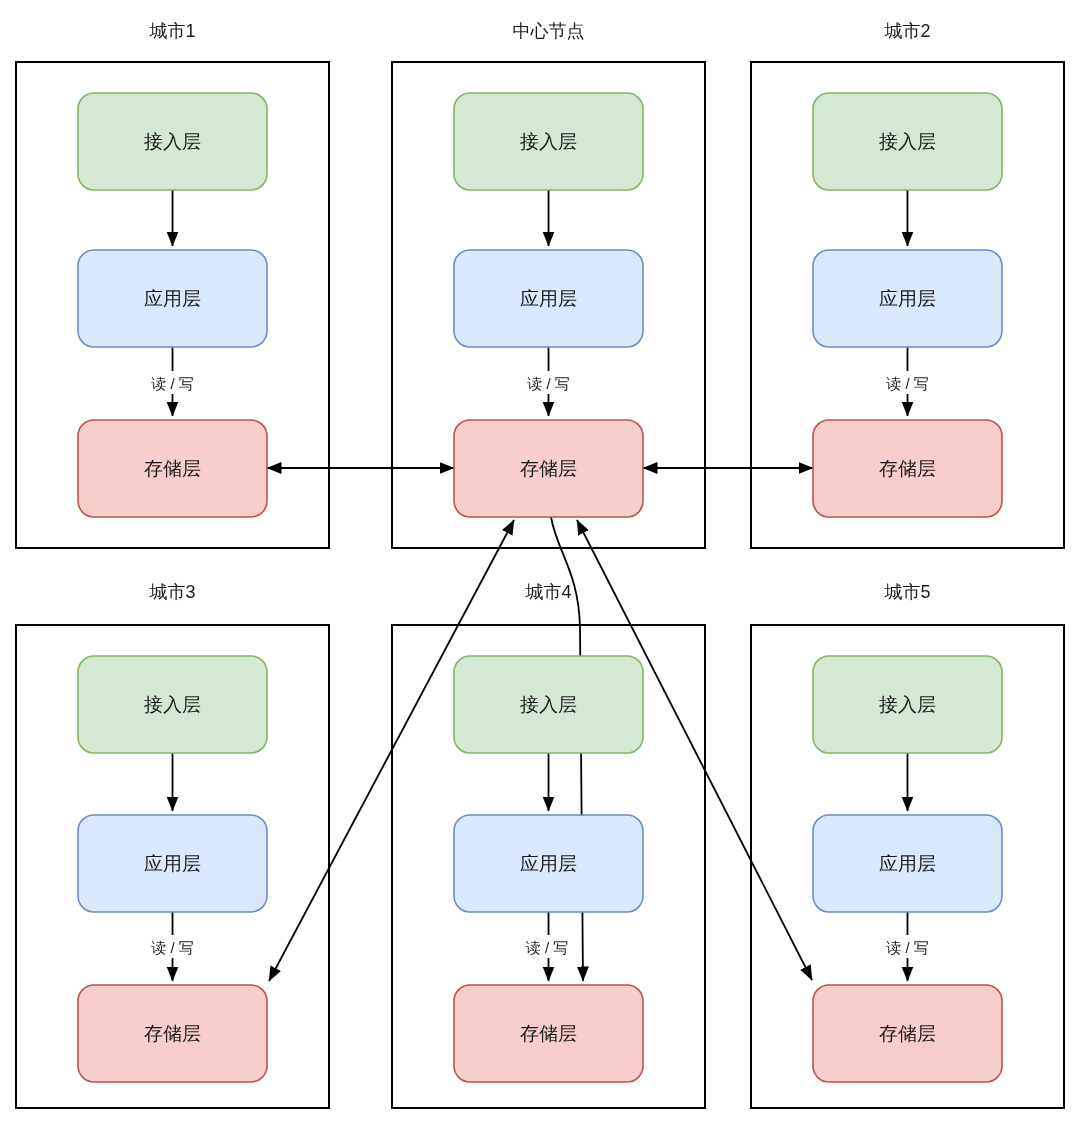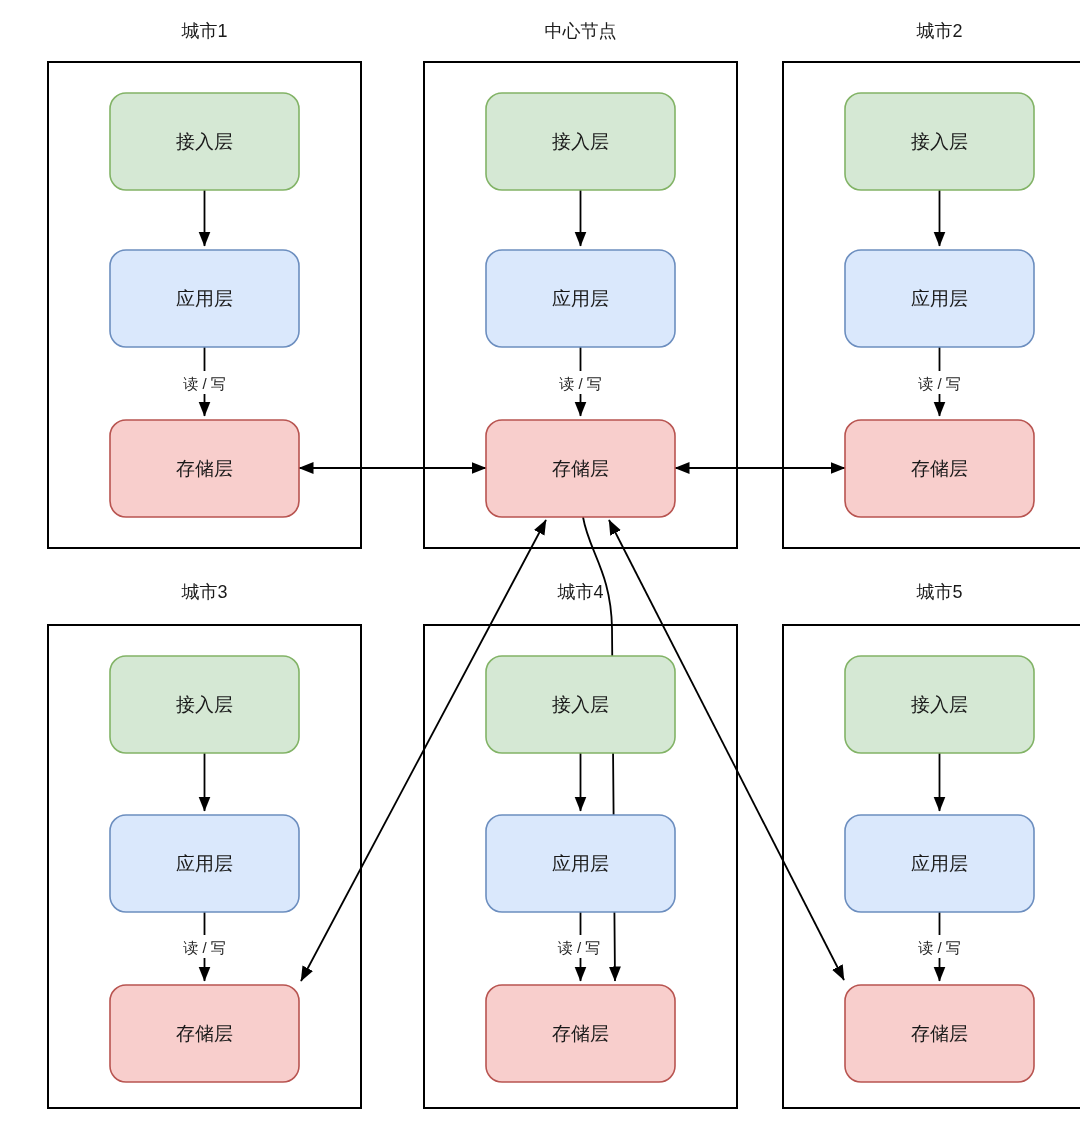--- a/index.html
+++ b/index.html
@@ -1,16 +1,16 @@
 <!DOCTYPE html>
 <html><head>
 <meta charset="utf-8">
 <style>
   html,body{margin:0;padding:0;background:#ffffff;}
-  .stage{width:900px;height:1127px;position:relative;background:#fff;padding-left:32px;}
+  .stage{width:900px;height:1127px;position:relative;background:#fff;}
   svg{display:block;}
   .container{fill:#ffffff;stroke:#000000;stroke-width:2;}
   .edge{stroke:#000000;stroke-width:1.8;fill:none;}
   .box{stroke-width:1.6;}
   .access{fill:#d5e8d4;stroke:#82b366;}
   .app{fill:#dae8fc;stroke:#6c8ebf;}
   .storage{fill:#f8cecc;stroke:#b85450;}
   .labelbg{fill:#ffffff;}
   text{font-family:"Liberation Sans","DejaVu Sans",sans-serif;fill:#1a1a1a;}
   .title{font-size:18px;font-weight:500;text-anchor:middle;}

